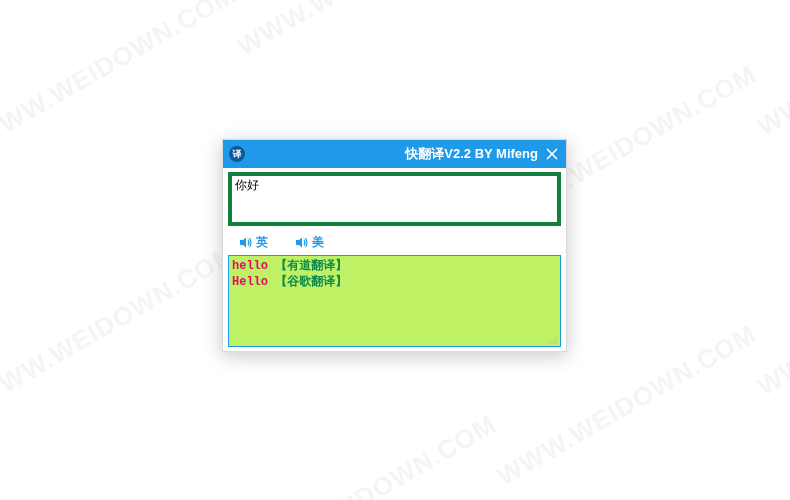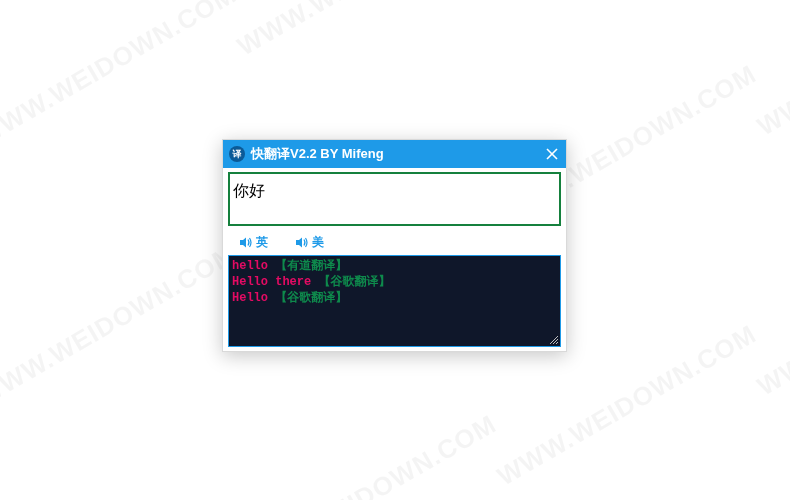--- a/index.html
+++ b/index.html
@@ -53,43 +53,44 @@
     color: #fff;
     font-weight: 700;
     margin-right: 6px;
     line-height: 1;
   }
   .titlebar .title {
     font-size: 13px;
     font-weight: 700;
     font-family: "Microsoft YaHei", sans-serif;
     flex: 1;
+    text-align: right;
   }
   .titlebar .close-btn {
     width: 28px;
     height: 28px;
     display: flex;
     align-items: center;
     justify-content: center;
     color: #ffffff;
     font-size: 16px;
     cursor: pointer;
     margin-right: -6px;
   }
   .body-area {
     padding: 4px 5px 4px 5px;
     background: #fff;
   }
   .input-box {
-    border: 2px solid #15803d;
+    border: 4px solid #15803d;
     width: 100%;
     height: 54px;
     font-family: "SimSun","宋体", monospace;
-    font-size: 16px;
-    padding: 10px 3px;
+    font-size: 12px;
+    padding: 2px 3px;
     resize: none;
     outline: none;
     line-height: 14px;
     color: #000;
   }
   .audio-row {
     display: flex;
     gap: 28px;
     padding: 4px 6px 4px 12px;
     align-items: center;
@@ -106,21 +107,21 @@
   .audio-link svg { display:block; }
   .output-box {
     border: 1px solid #1e9ae8;
     width: 100%;
     height: 92px;
     padding: 2px 3px;
     font-family: "SimSun","宋体","Courier New", monospace;
     font-size: 12px;
     line-height: 16px;
     overflow-y: auto;
-    background: #0f172a;
+    background: #bef264;
     position: relative;
   }
   .result-line {
     white-space: pre;
   }
   .result-line .trans { color: #e30b63; font-weight:700; }
   .result-line .src   { color: #0e8a4c; font-weight:700; }
   
   .grip {
     position: absolute;
@@ -176,21 +177,20 @@
           <path d="M8 2.5 Q10 5.5 8 8.5" stroke="#1e9ae8" stroke-width="1.2" fill="none"></path>
           <path d="M9.5 1 Q12.5 5.5 9.5 10" stroke="#1e9ae8" stroke-width="1.2" fill="none"></path>
         </svg>
         <span>美</span>
       </span>
     </div>
 
     <div class="output-box" id="output-box">
 
       <div class="result-line"><span class="trans">hello</span> <span class="src">【有道翻译】</span></div>
-        <div class="result-line"><span class="trans">Hello there</span> <span class="src">【谷歌翻译】</span></div>
         <div class="result-line"><span class="trans">Hello</span> <span class="src">【谷歌翻译】</span></div>
         <svg class="grip" width="12" height="12" viewBox="0 0 12 12">
         <line x1="3" y1="11" x2="11" y2="3" stroke="#bdbdbd" stroke-width="1"></line>
         <line x1="6" y1="11" x2="11" y2="6" stroke="#bdbdbd" stroke-width="1"></line>
         <line x1="9" y1="11" x2="11" y2="9" stroke="#bdbdbd" stroke-width="1"></line>
       </svg>
     </div>
   </div>
 </div>
 

